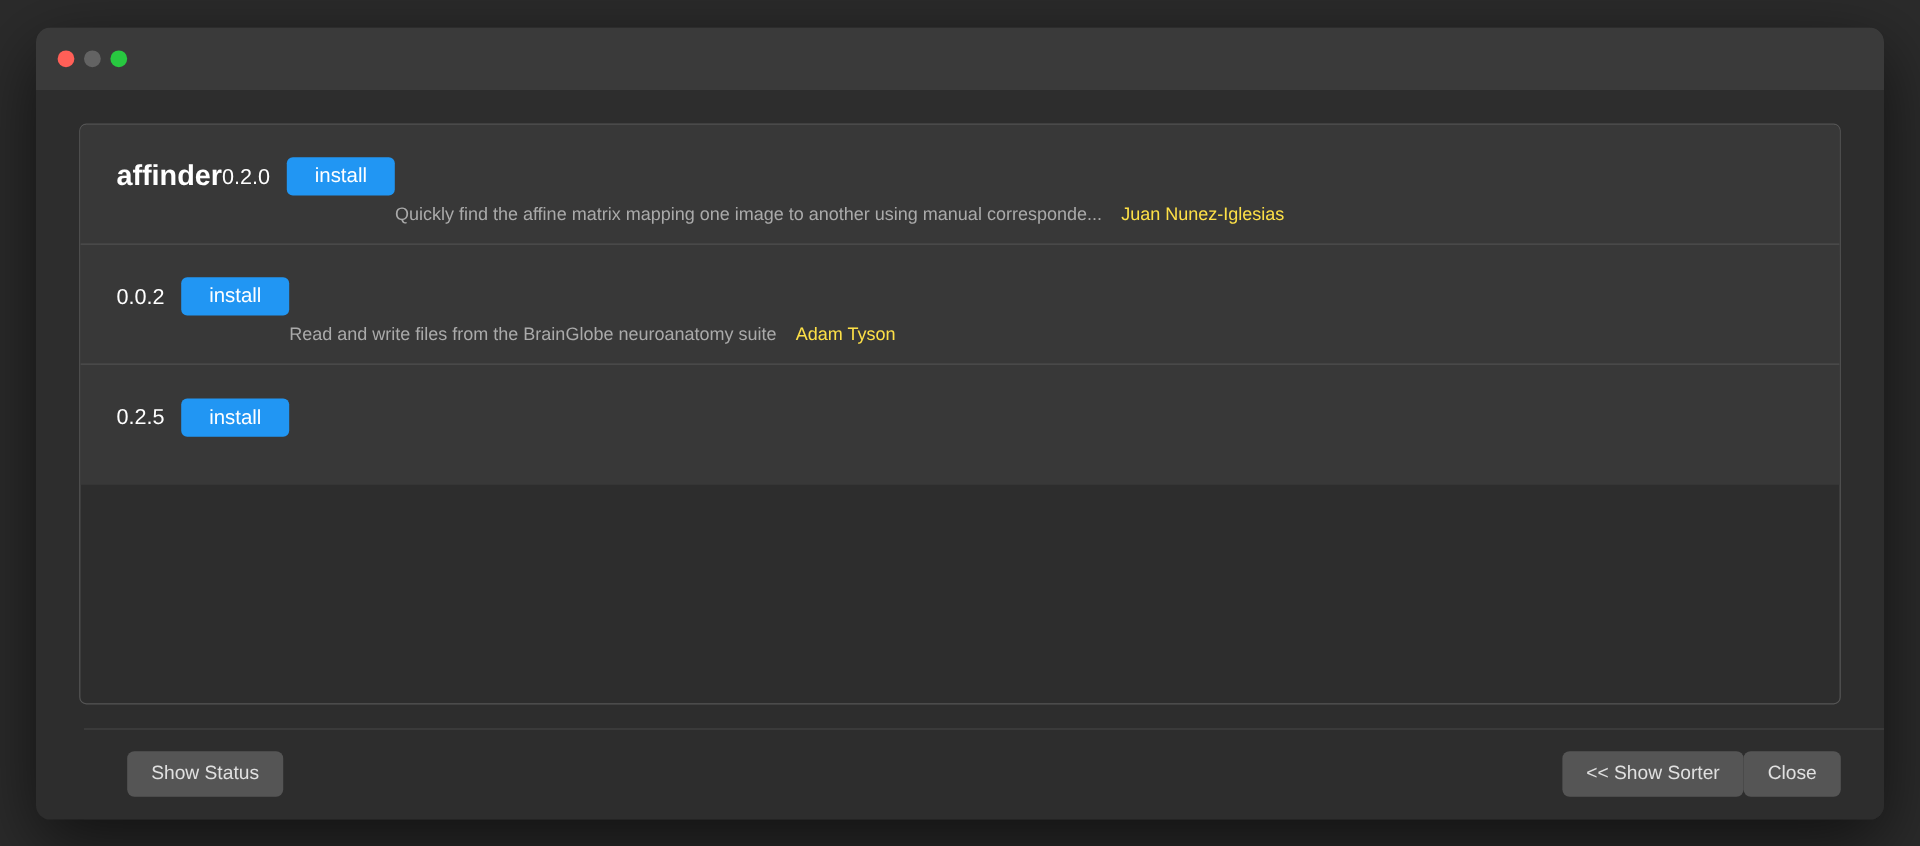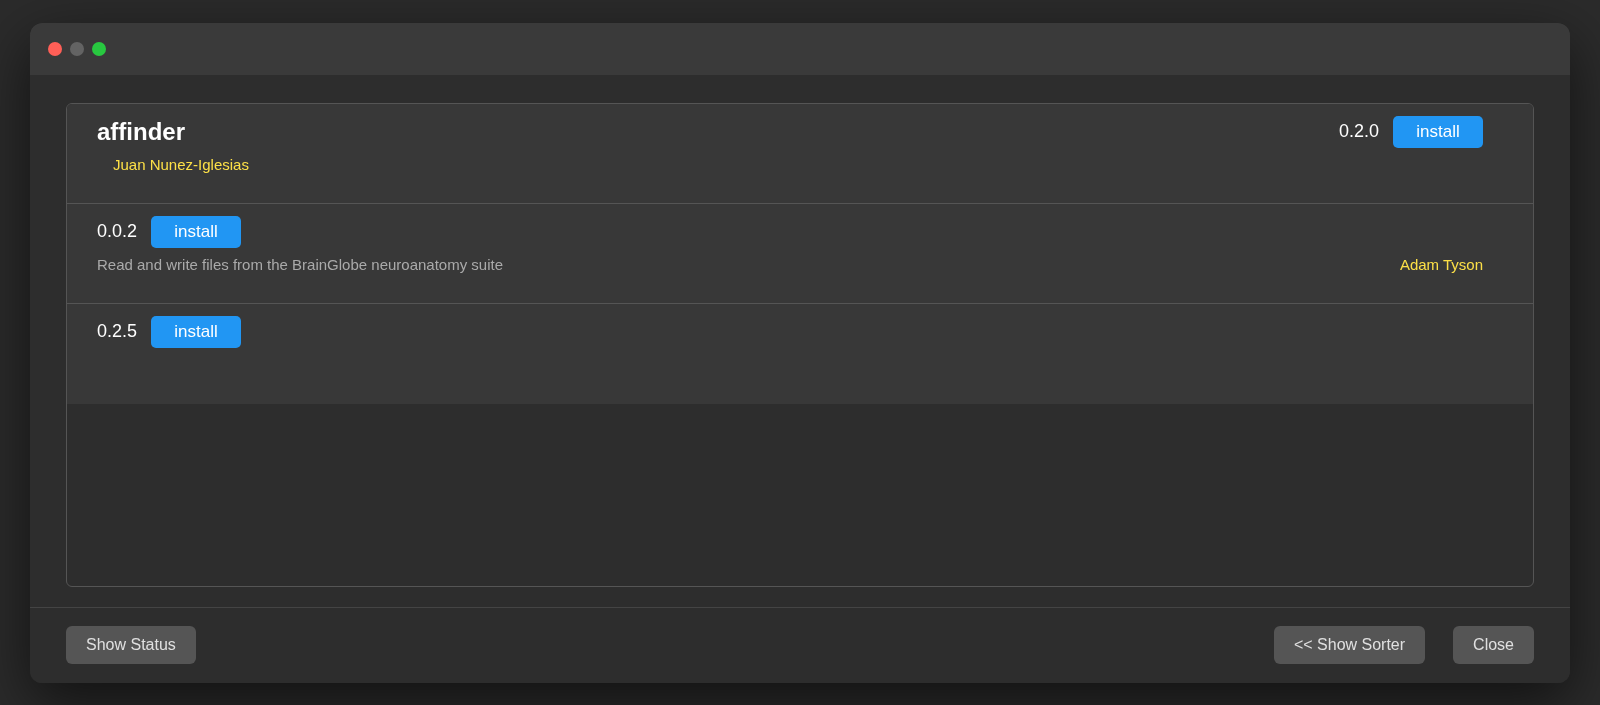--- a/index.html
+++ b/index.html
@@ -105,21 +105,20 @@
       background: #777;
       border-radius: 4px;
       border: 2px solid #3a3a3a;
     }
 
     .plugin-item {
       background: #383838;
       border-bottom: 1px solid #555;
       padding: 12px 50px 16px 30px;
       display: flex;
-      flex-direction: column;
       position: relative;
       min-height: 100px;
     }
 
     .plugin-item:last-child {
       border-bottom: none;
     }
 
     .plugin-top-row {
       display: flex;
@@ -177,23 +176,24 @@
       margin-left: 16px;
     }
 
     
     .bottom-bar {
       height: 76px;
       background: #2d2d2d;
       display: flex;
       align-items: center;
       padding: 0 36px;
-      gap: 28px;
+      gap: 0;
       flex-shrink: 0;
       border-top: 1px solid #444;
+      margin-left: 40px;
     }
 
     .bottom-btn {
       background: #555;
       color: #e0e0e0;
       border: none;
       border-radius: 6px;
       padding: 10px 20px;
       font-size: 16px;
       cursor: pointer;
@@ -261,20 +261,21 @@
 
         <div class="plugin-item">
           <div class="plugin-top-row">
             <span class="plugin-name">affinder</span>
             <div class="plugin-right">
               <span class="plugin-version">0.2.0</span>
               <button class="install-btn">install</button>
             </div>
           </div>
           <div class="plugin-bottom-row">
+            <span class="plugin-description">Quickly find the affine matrix mapping one image to another using manual corresponde...</span>
             <span class="plugin-author">Juan Nunez-Iglesias</span>
           </div>
         </div>
 
         <div class="plugin-item">
           <div class="plugin-top-row">
             <div class="plugin-right">
               <span class="plugin-version">0.0.2</span>
               <button class="install-btn">install</button>
             </div>

